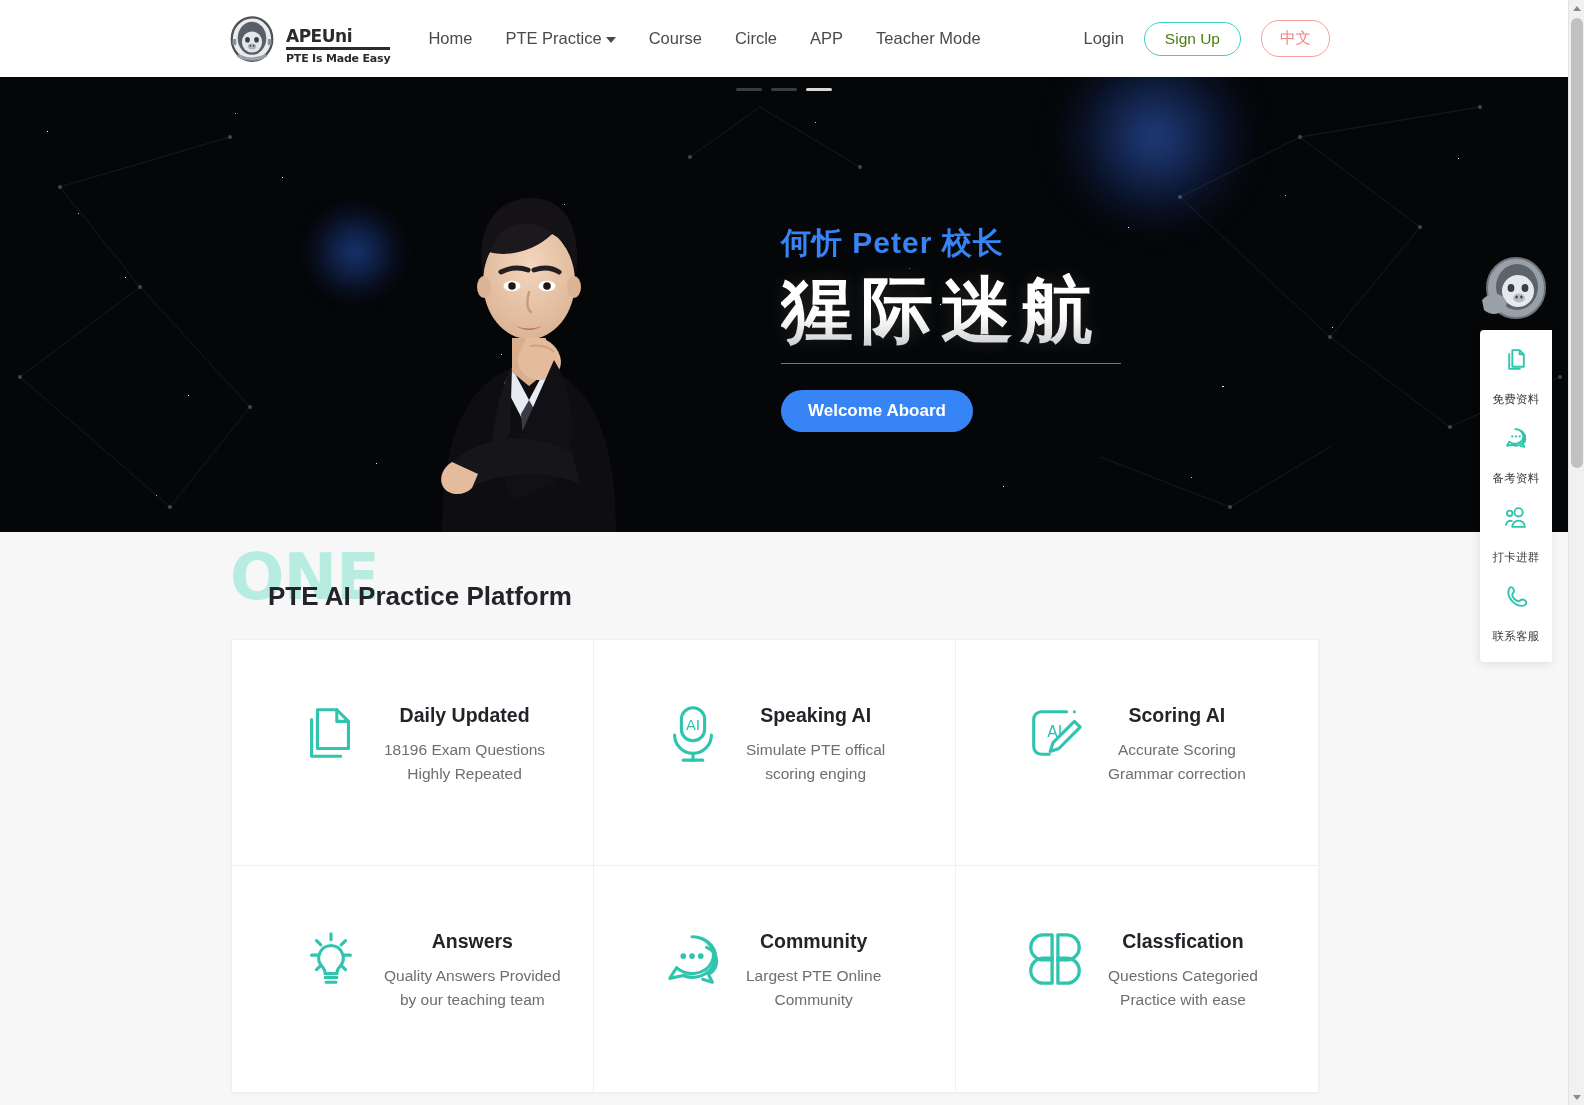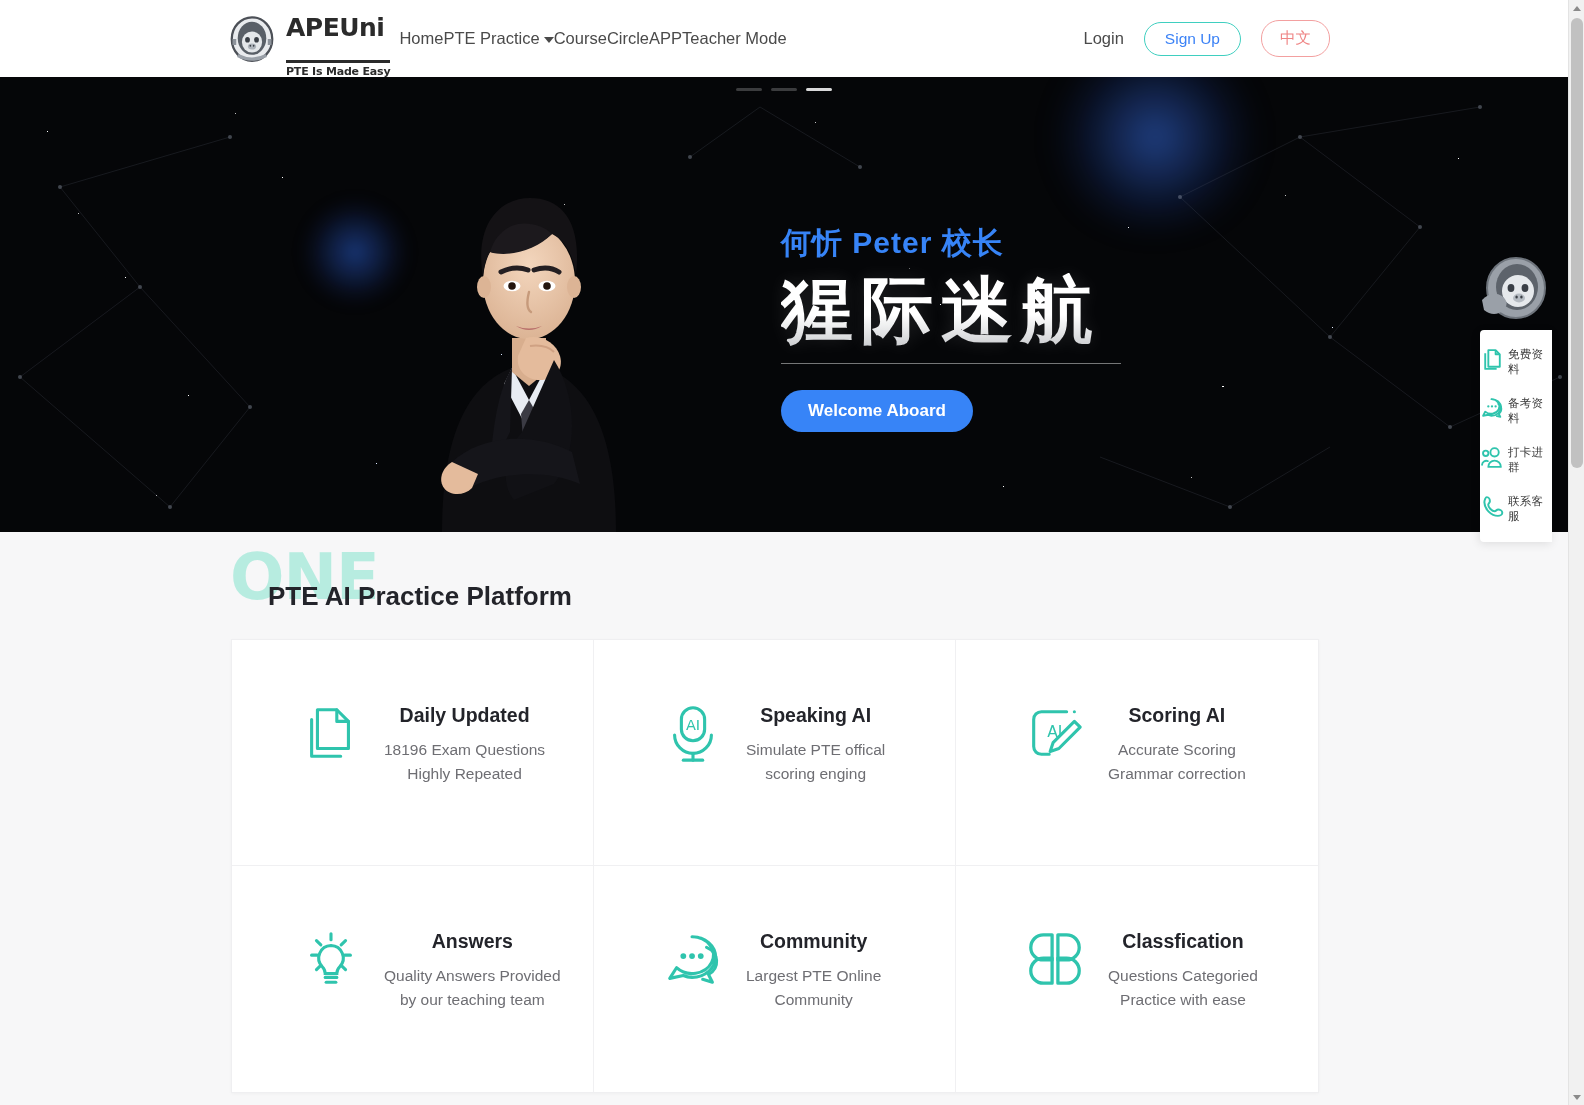--- a/index.html
+++ b/index.html
@@ -43,40 +43,41 @@
     align-items: center;
     margin-left: 228px;
     gap: 10px;
     cursor: pointer;
   }
   .logo-mark { width: 48px; height: 48px; display: block; }
   .logo-text { display: flex; flex-direction: column; line-height: 1; }
   .logo-title {
     font-family: "DejaVu Sans", sans-serif;
     font-weight: 700;
-    font-size: 25px;
+    font-size: 17px;
     letter-spacing: -0.5px;
     color: #2b2b2b;
     border-bottom: 3px solid #2b2b2b;
-    padding-bottom: 20px;
+    padding-bottom: 2px;
     margin-top: 15px;
   }
   .logo-sub {
     font-family: "DejaVu Sans", sans-serif;
     font-weight: 700;
     font-size: 11px;
     color: #2b2b2b;
     margin-top: 3px;
     letter-spacing: -0.2px;
   }
 
   .nav {
     display: flex;
     align-items: flex-start;
-    margin-left: 9px;
+    margin-left: 38px;
+    gap: 33px;
   }
   .nav-item {
     font-size: 16.5px;
     color: #4a4a4a;
     cursor: pointer;
     display: flex;
     align-items: center;
     gap: 4px;
     white-space: nowrap;
   }
@@ -99,21 +100,21 @@
   }
   .login-link { font-size: 16.5px; color: #4a4a4a; cursor: pointer; }
   .pill {
     border-radius: 18px;
     padding: 7px 20px;
     font-size: 15.5px;
     cursor: pointer;
     background: #fff;
     white-space: nowrap;
   }
-  .pill-signup { border: 1.4px solid #3fcfc0; color: #3b82f6; }
+  .pill-signup { border: 1.4px solid #3fcfc0; color: #4d7c0f; }
   .pill-lang { border: 1.4px solid #f3a0a0; color: #ef8585; padding: 7px 18px; }
 
   
   .hero {
     position: relative;
     height: 455px;
     background: #050608;
     overflow: hidden;
   }
   .stars {
@@ -332,22 +333,23 @@
     top: 68px;
     right: 0;
     width: 72px;
     background: #ffffff;
     border-radius: 4px 0 0 4px;
     box-shadow: -1px 2px 10px rgba(0,0,0,.10);
     padding: 8px 0 8px 0;
   }
   .side-item {
     display: flex;
-    flex-direction: row;
-    gap: 3px;
+    flex-direction: column;
+    align-items: center;
+    gap: 16px;
     padding: 9px 0 10px 0;
     cursor: pointer;
   }
   .side-item svg { width: 25px; height: 25px; }
   .side-label { font-size: 11.5px; color: #3a3a3a; letter-spacing: .3px; }
 
   
   .scrollbar {
     position: absolute;
     right: 0; top: 0;

